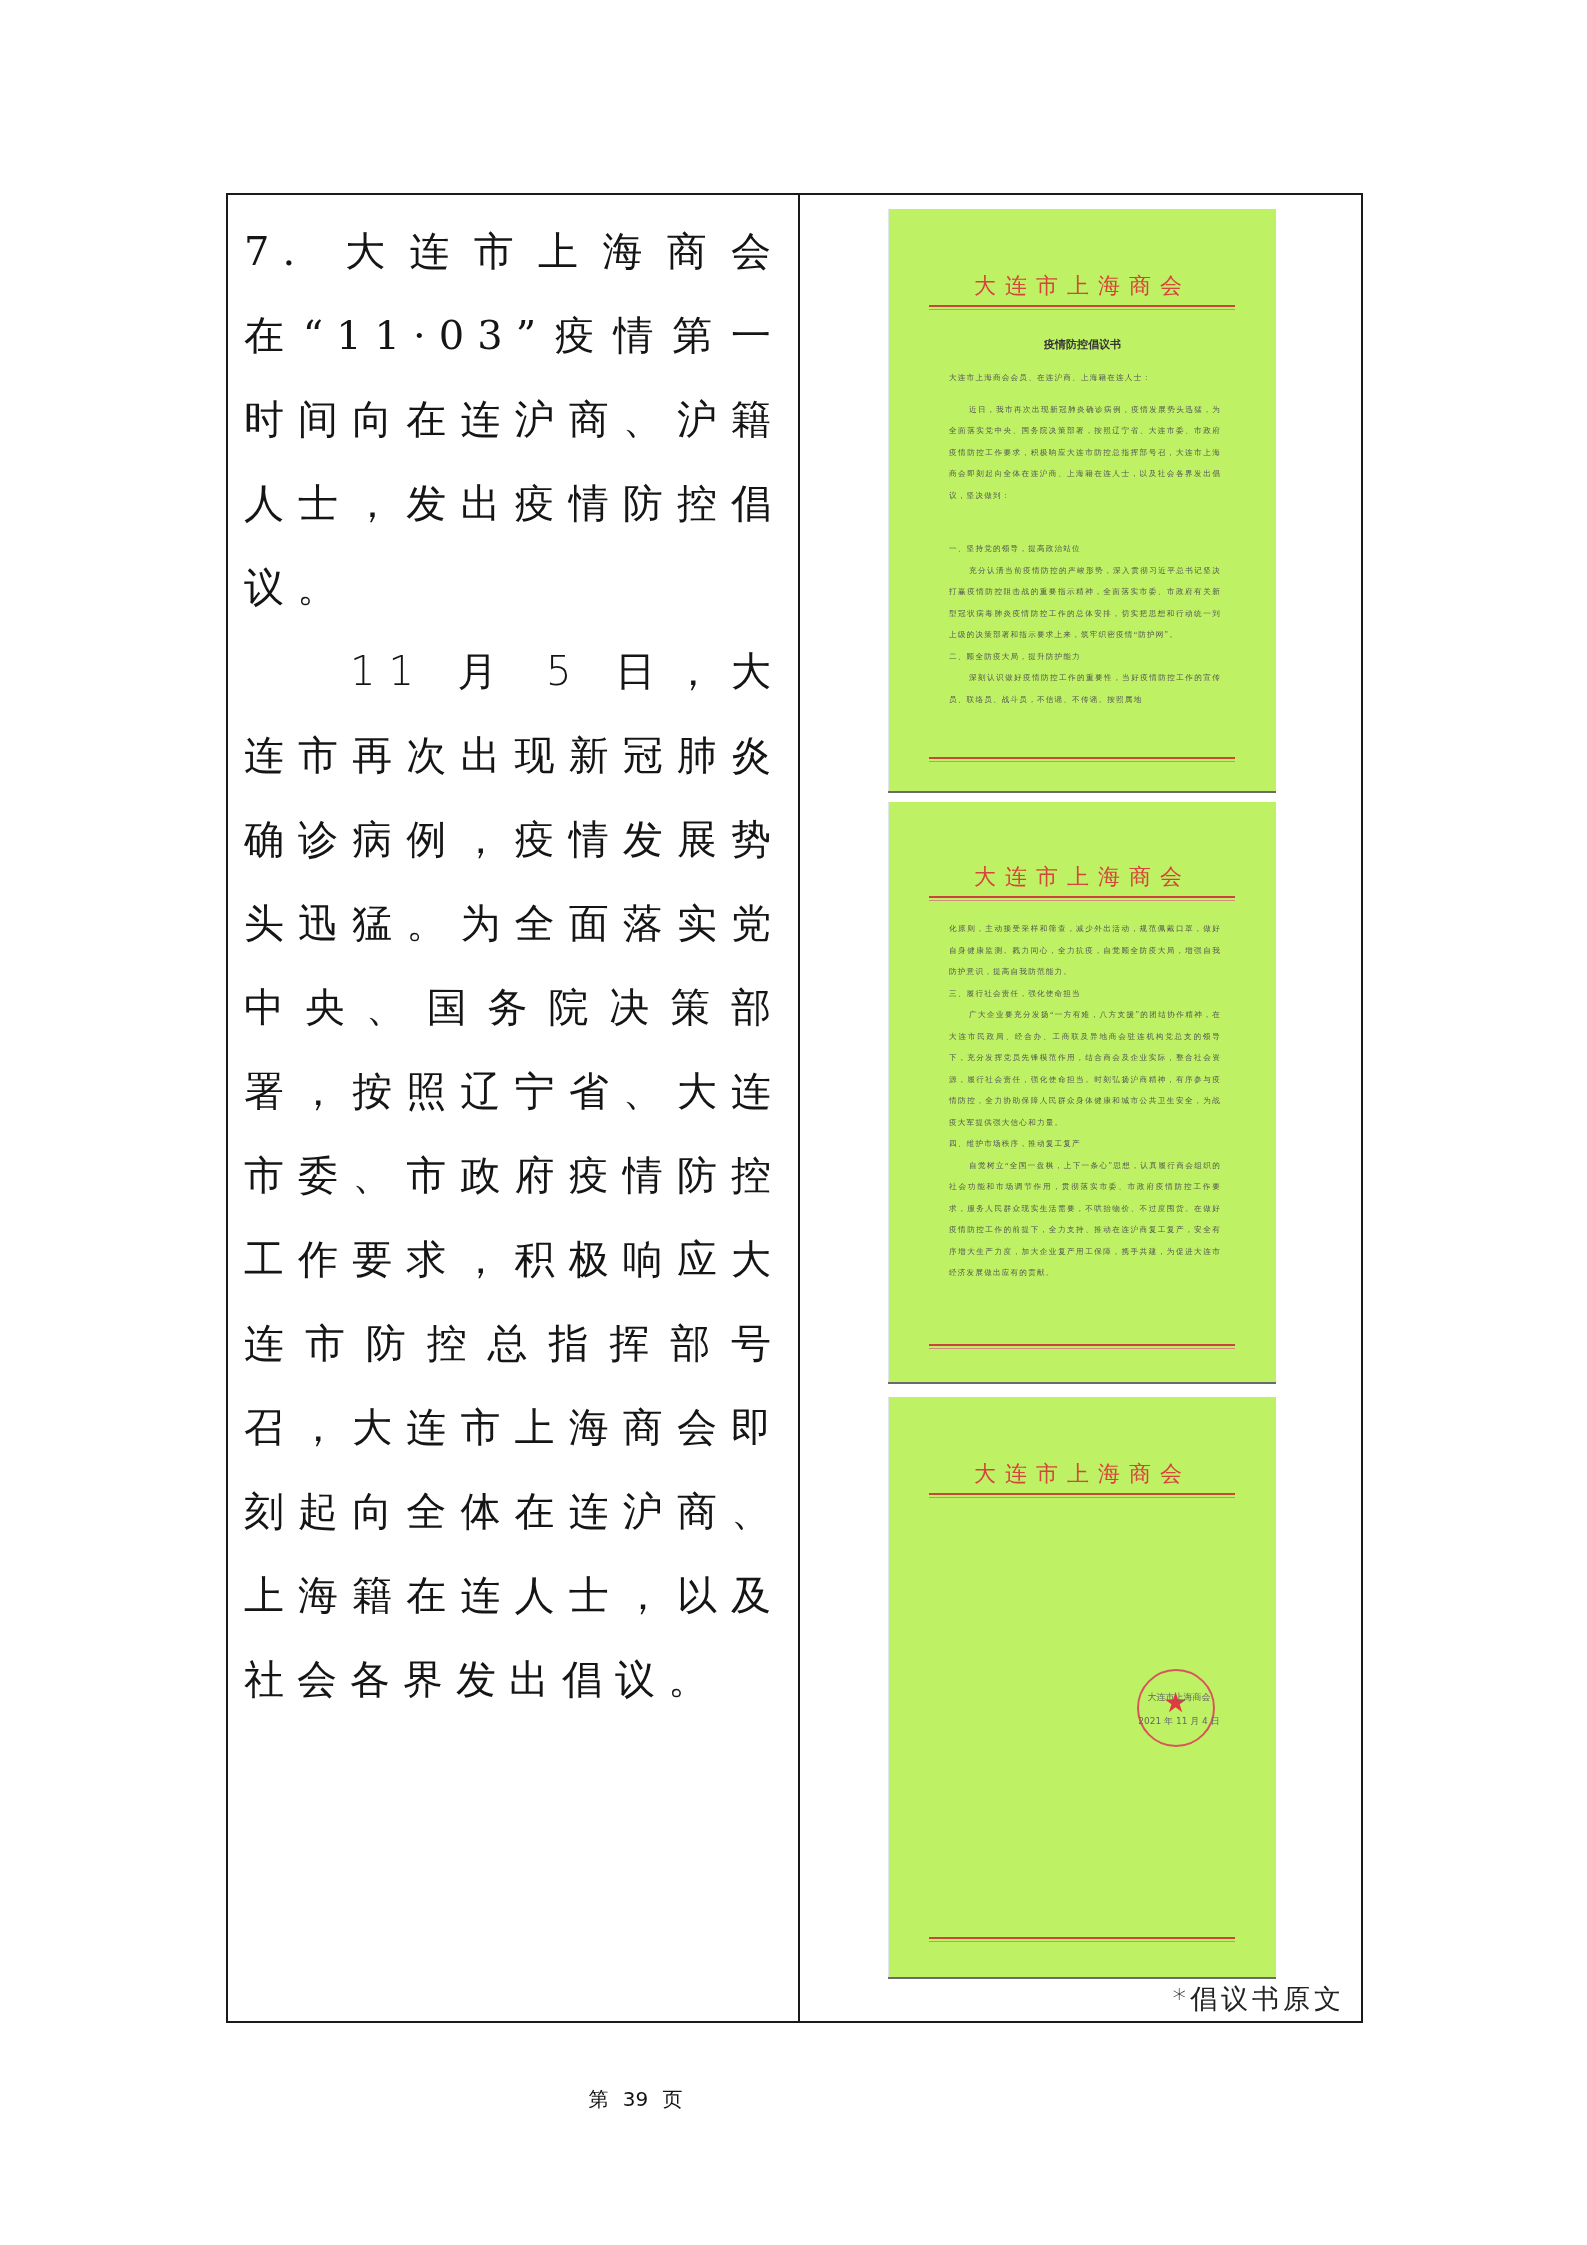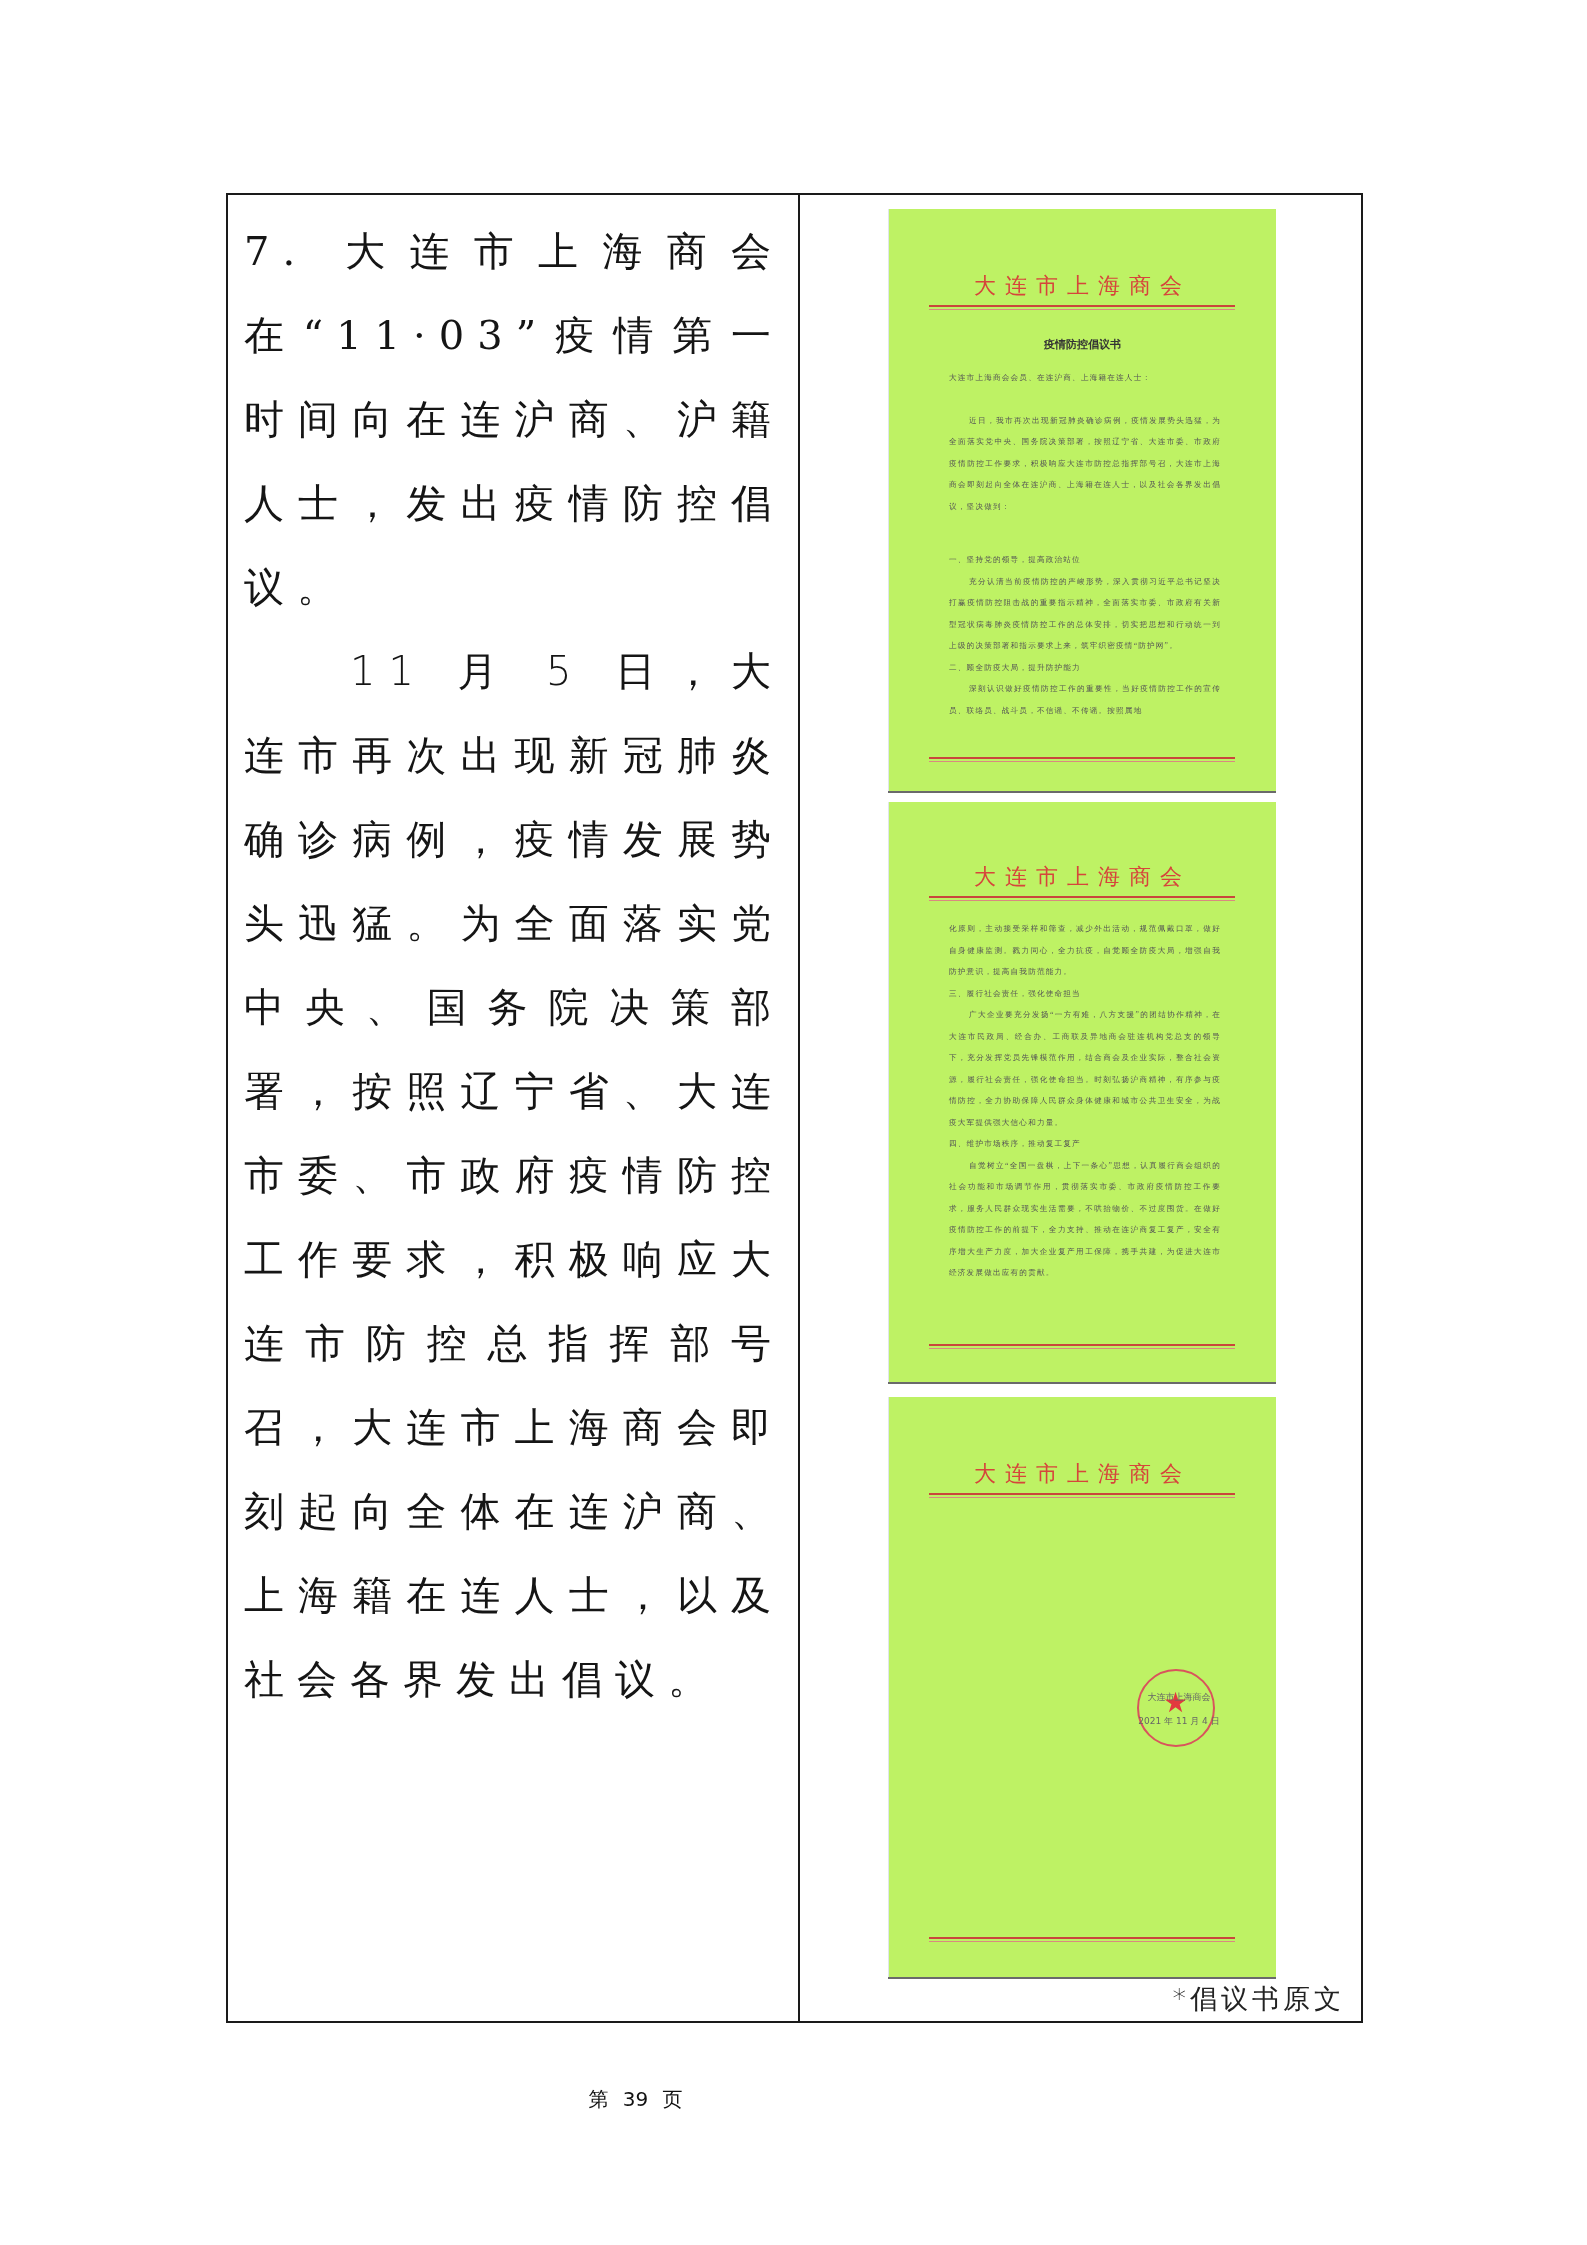--- a/index.html
+++ b/index.html
@@ -53,21 +53,21 @@
     <p class="para title">7. 大连市上海商会在“11·03”疫情第一时间向在连沪商、沪籍人士，发出疫情防控倡议。</p>
     <p class="para body">11 月 5 日，大连市再次出现新冠肺炎确诊病例，疫情发展势头迅猛。为全面落实党中央、国务院决策部署，按照辽宁省、大连市委、市政府疫情防控工作要求，积极响应大连市防控总指挥部号召，大连市上海商会即刻起向全体在连沪商、上海籍在连人士，以及社会各界发出倡议。</p>
   </div>
 
   <div class="scan" style="top: 14px; height: 582px;">
     <div class="org" style="top: 62px;">大连市上海商会</div>
     <div class="rule" style="top: 96px;"></div>
     <div class="doc-title" style="top: 128px;">疫情防控倡议书</div>
     <div class="txt" style="top: 158px;">
       <p>大连市上海商会会员、在连沪商、上海籍在连人士：</p>
-      <p class="ind" style="margin-top:21px;">近日，我市再次出现新冠肺炎确诊病例，疫情发展势头迅猛，为全面落实党中央、国务院决策部署，按照辽宁省、大连市委、市政府疫情防控工作要求，积极响应大连市防控总指挥部号召，大连市上海商会即刻起向全体在连沪商、上海籍在连人士，以及社会各界发出倡议，坚决做到：</p>
+      <p class="ind" style="margin-top:10px;">近日，我市再次出现新冠肺炎确诊病例，疫情发展势头迅猛，为全面落实党中央、国务院决策部署，按照辽宁省、大连市委、市政府疫情防控工作要求，积极响应大连市防控总指挥部号召，大连市上海商会即刻起向全体在连沪商、上海籍在连人士，以及社会各界发出倡议，坚决做到：</p>
       <p class="gap">一、坚持党的领导，提高政治站位</p>
       <p class="ind">充分认清当前疫情防控的严峻形势，深入贯彻习近平总书记坚决打赢疫情防控阻击战的重要指示精神，全面落实市委、市政府有关新型冠状病毒肺炎疫情防控工作的总体安排，切实把思想和行动统一到上级的决策部署和指示要求上来，筑牢织密疫情“防护网”。</p>
       <p>二、顾全防疫大局，提升防护能力</p>
       <p class="ind">深刻认识做好疫情防控工作的重要性，当好疫情防控工作的宣传员、联络员、战斗员，不信谣、不传谣。按照属地</p>
     </div>
     <div class="rule" style="top: 548px;"></div>
   </div>
 
   <div class="scan" style="top: 607px; height: 580px; overflow: hidden;">
     <div class="org" style="top: 60px;">大连市上海商会</div>

